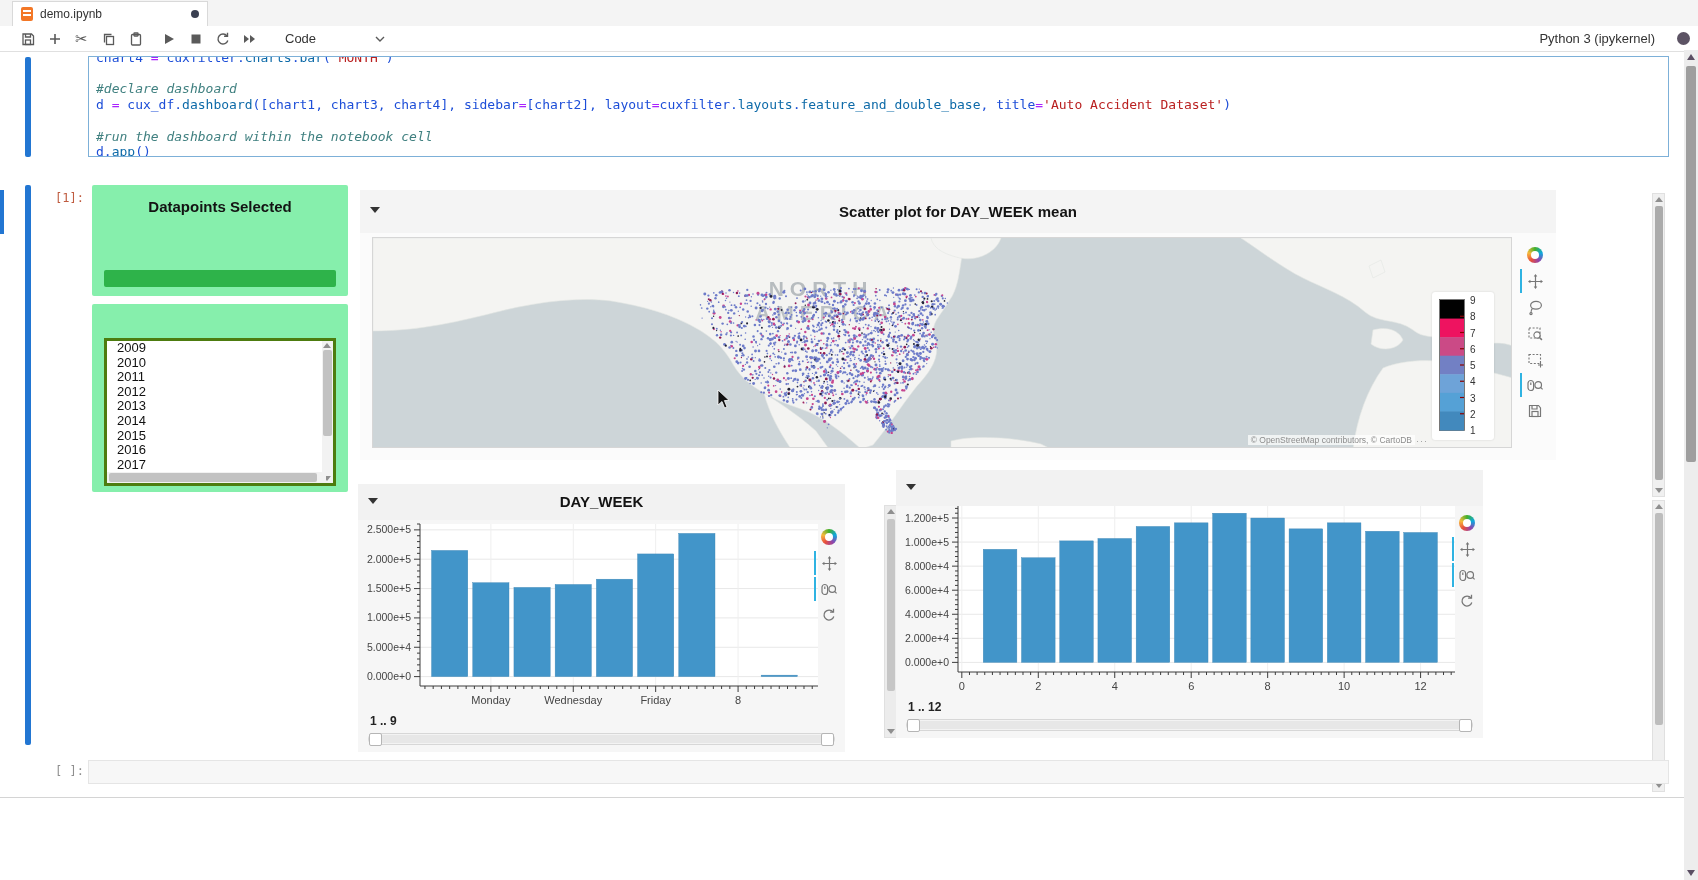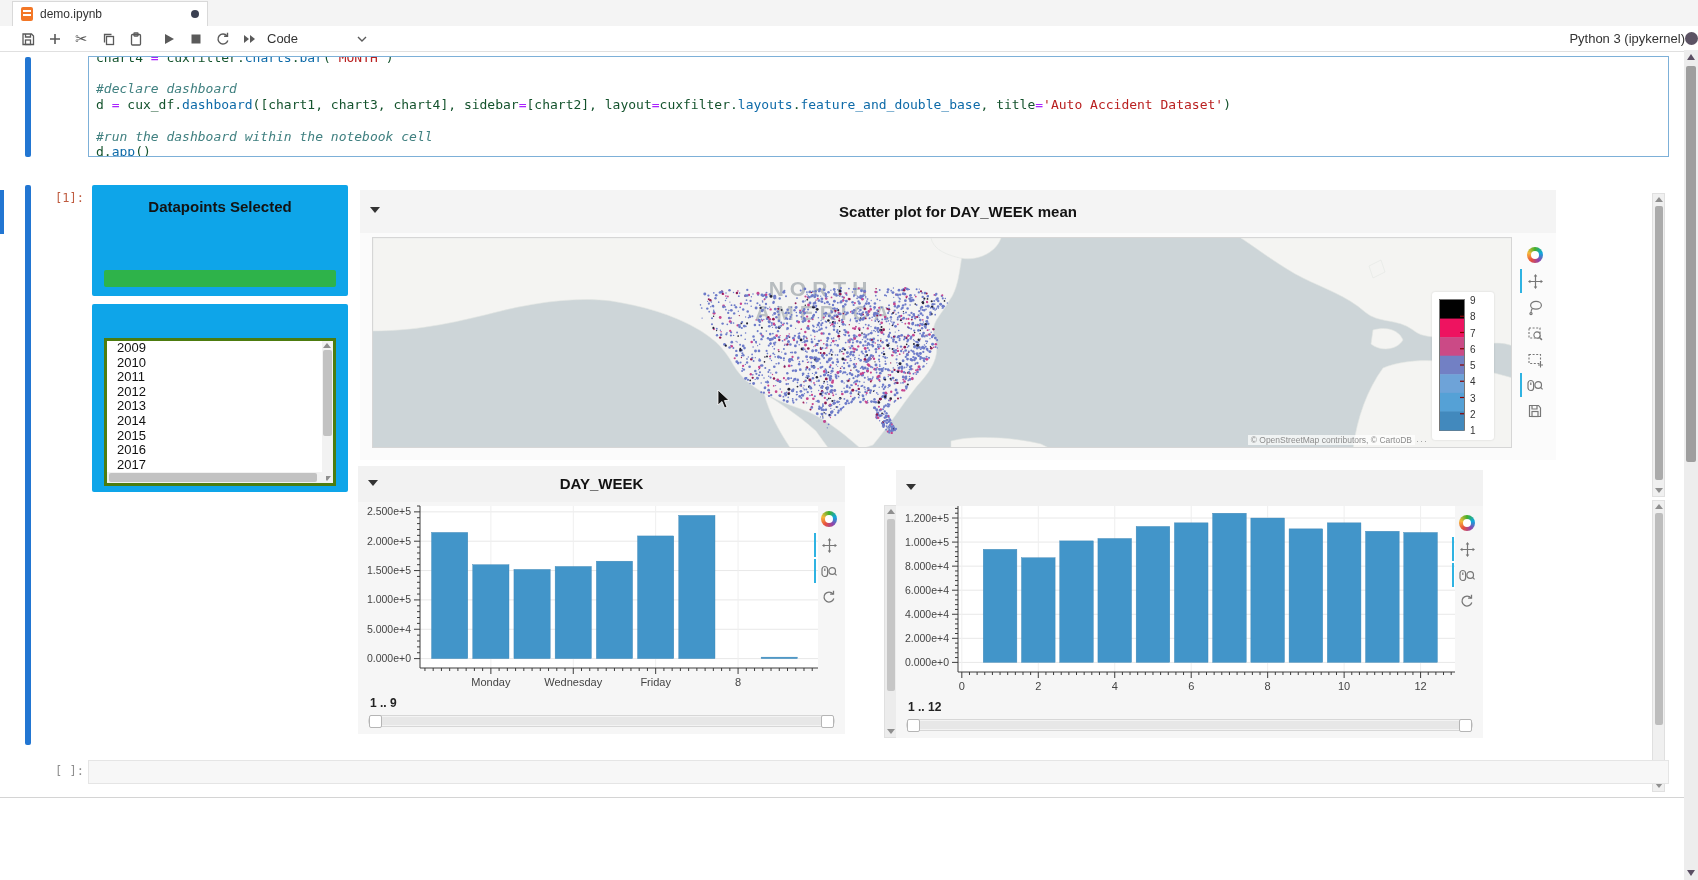--- a/index.html
+++ b/index.html
@@ -12,38 +12,38 @@
        display:flex;align-items:center;gap:7px;padding:0 8px;box-sizing:border-box;font-size:12px;color:#333;}
   .nbicon{width:12px;height:14px;background:#f37726;border-radius:2px;position:relative;flex:0 0 auto;}
   .nbicon:after{content:"";position:absolute;left:2px;top:3px;width:8px;height:2px;background:#fff;box-shadow:0 4px 0 #fff;}
   #tab .dirty{width:8px;height:8px;border-radius:50%;background:#3a3f51;margin-left:auto;}
   
   #toolbar{left:0;top:26px;width:1698px;height:25px;background:#fff;border-bottom:1px solid #e0e0e0;
            display:flex;align-items:center;}
   .tbtn{width:27px;height:22px;display:flex;align-items:center;justify-content:center;color:#5a5a5a;
         font-size:12px;cursor:default;}
   .tbtn svg{display:block;}
-  #celltype{margin-left:4px;font-size:13px;color:#333;display:flex;align-items:center;gap:58px;}
-  #kernelbox{margin-left:auto;display:flex;align-items:center;gap:0;font-size:13px;color:#333;}
+  #celltype{margin-left:22px;font-size:13px;color:#333;display:flex;align-items:center;gap:58px;}
+  #kernelbox{margin-left:auto;display:flex;align-items:center;gap:22px;padding-right:8px;font-size:13px;color:#333;}
   #kernel-dot{width:13px;height:13px;border-radius:50%;background:#5c5364;}
   
   #cellbar1{left:25px;top:57px;width:6px;height:100px;background:#2276d2;border-radius:2px;}
   #cellbar2{left:25px;top:185px;width:6px;height:560px;background:#2276d2;border-radius:2px;}
   #leftmark{left:0;top:190px;width:4px;height:44px;background:#2276d2;}
   #codecell{left:88px;top:56px;width:1581px;height:101px;background:#fff;border:1px solid #7db0d8;
             box-sizing:border-box;overflow:hidden;}
   #code-pre{margin:-7px 0 0 0;padding:0 0 0 7px;font-family:"DejaVu Sans Mono","Liberation Mono",monospace;
             font-size:13px;line-height:15.7px;white-space:pre;}
-  .tok-v{color:#14532d;} .tok-o{color:#AA22FF;} .tok-p{color:#0d6aa8;} .tok-s{color:#BA2121;}
+  .tok-v{color:#1d4ed8;} .tok-o{color:#AA22FF;} .tok-p{color:#0d6aa8;} .tok-s{color:#BA2121;}
   .tok-c{color:#408080;font-style:italic;}
   .prompt{font-family:"DejaVu Sans Mono","Liberation Mono",monospace;font-size:12px;width:40px;text-align:right;}
   #out-prompt{left:44px;top:191px;color:#bf5b3f;}
   #empty-prompt{left:44px;top:764px;color:#8f8f8f;}
   
-  .card{background:#0ea5e9;border-radius:2px;}
+  .card{background:#86efac;border-radius:2px;}
   .card-title{font-size:15px;font-weight:bold;color:#131313;text-align:center;}
   #card-datapoints{left:92px;top:185px;width:256px;height:111px;}
   #dp-title{padding-top:13px;}
   #dp-value{font-size:21px;color:#222;text-align:center;margin-top:14px;}
   #dp-bar{position:absolute;left:12px;top:85px;width:232px;height:17px;border-radius:2px;}
   #card-years{left:92px;top:304px;width:256px;height:188px;}
   #ys-title{padding-top:8px;}
   #year-list{position:absolute;left:12px;top:34px;width:232px;height:148px;background:#fff;
              border:3px solid #4d7c0f;box-sizing:border-box;overflow:hidden;}
   .year-item{font-size:13px;line-height:14.6px;padding-left:10px;color:#111;}
@@ -66,21 +66,21 @@
   #attr-dots{position:absolute;right:78px;bottom:2px;font-size:9px;color:#9a9a9a;letter-spacing:1px;}
   #colorbar-box{position:absolute;left:1072px;top:102px;width:62px;height:148px;background:#fff;
        border-radius:3px;box-shadow:0 0 2px rgba(0,0,0,.15);}
   .btoolbar{position:absolute;display:flex;flex-direction:column;align-items:center;}
   .btool{width:22px;height:26px;display:flex;align-items:center;justify-content:center;position:relative;color:#777;}
   .btool.active:before{content:"";position:absolute;left:-4px;top:1px;width:2px;height:24px;background:#2fb3e2;}
   .blogo{width:16px;height:16px;border-radius:50%;
      background:conic-gradient(#43b02a,#0da8df,#8f44ad,#e84e3d,#f6b93b,#43b02a);position:relative;}
   .blogo:after{content:"";position:absolute;left:4px;top:4px;width:8px;height:8px;border-radius:50%;background:#fff;}
   .bar-card{background:#f6f6f6;}
-  #card-dayweek{left:358px;top:466px;width:487px;height:268px;}
+  #card-dayweek{left:358px;top:484px;width:487px;height:268px;}
   #card-month{left:896px;top:470px;width:587px;height:268px;}
   .bar-header{position:absolute;left:0;top:0;width:100%;height:36px;background:#f2f2f2;}
   .bar-title{position:absolute;left:0;top:9px;width:100%;}
   .range-label{position:absolute;left:12px;font-size:12px;font-weight:bold;color:#222;}
   .rslider{position:absolute;height:12px;background:#f3f3f3;border:1px solid #d7d7d7;border-radius:6px;box-sizing:border-box;}
   .rslider .fill{position:absolute;left:10px;right:10px;top:1px;height:8px;background:#e7e7e7;border-radius:4px;}
   .rhandle{position:absolute;top:-1px;width:13px;height:13px;background:#fff;border:1px solid #b5b5b5;
            border-radius:2px;box-sizing:border-box;}
   
   .track{position:absolute;background:#ececec;border:1px solid #e0e0e0;box-sizing:border-box;}

